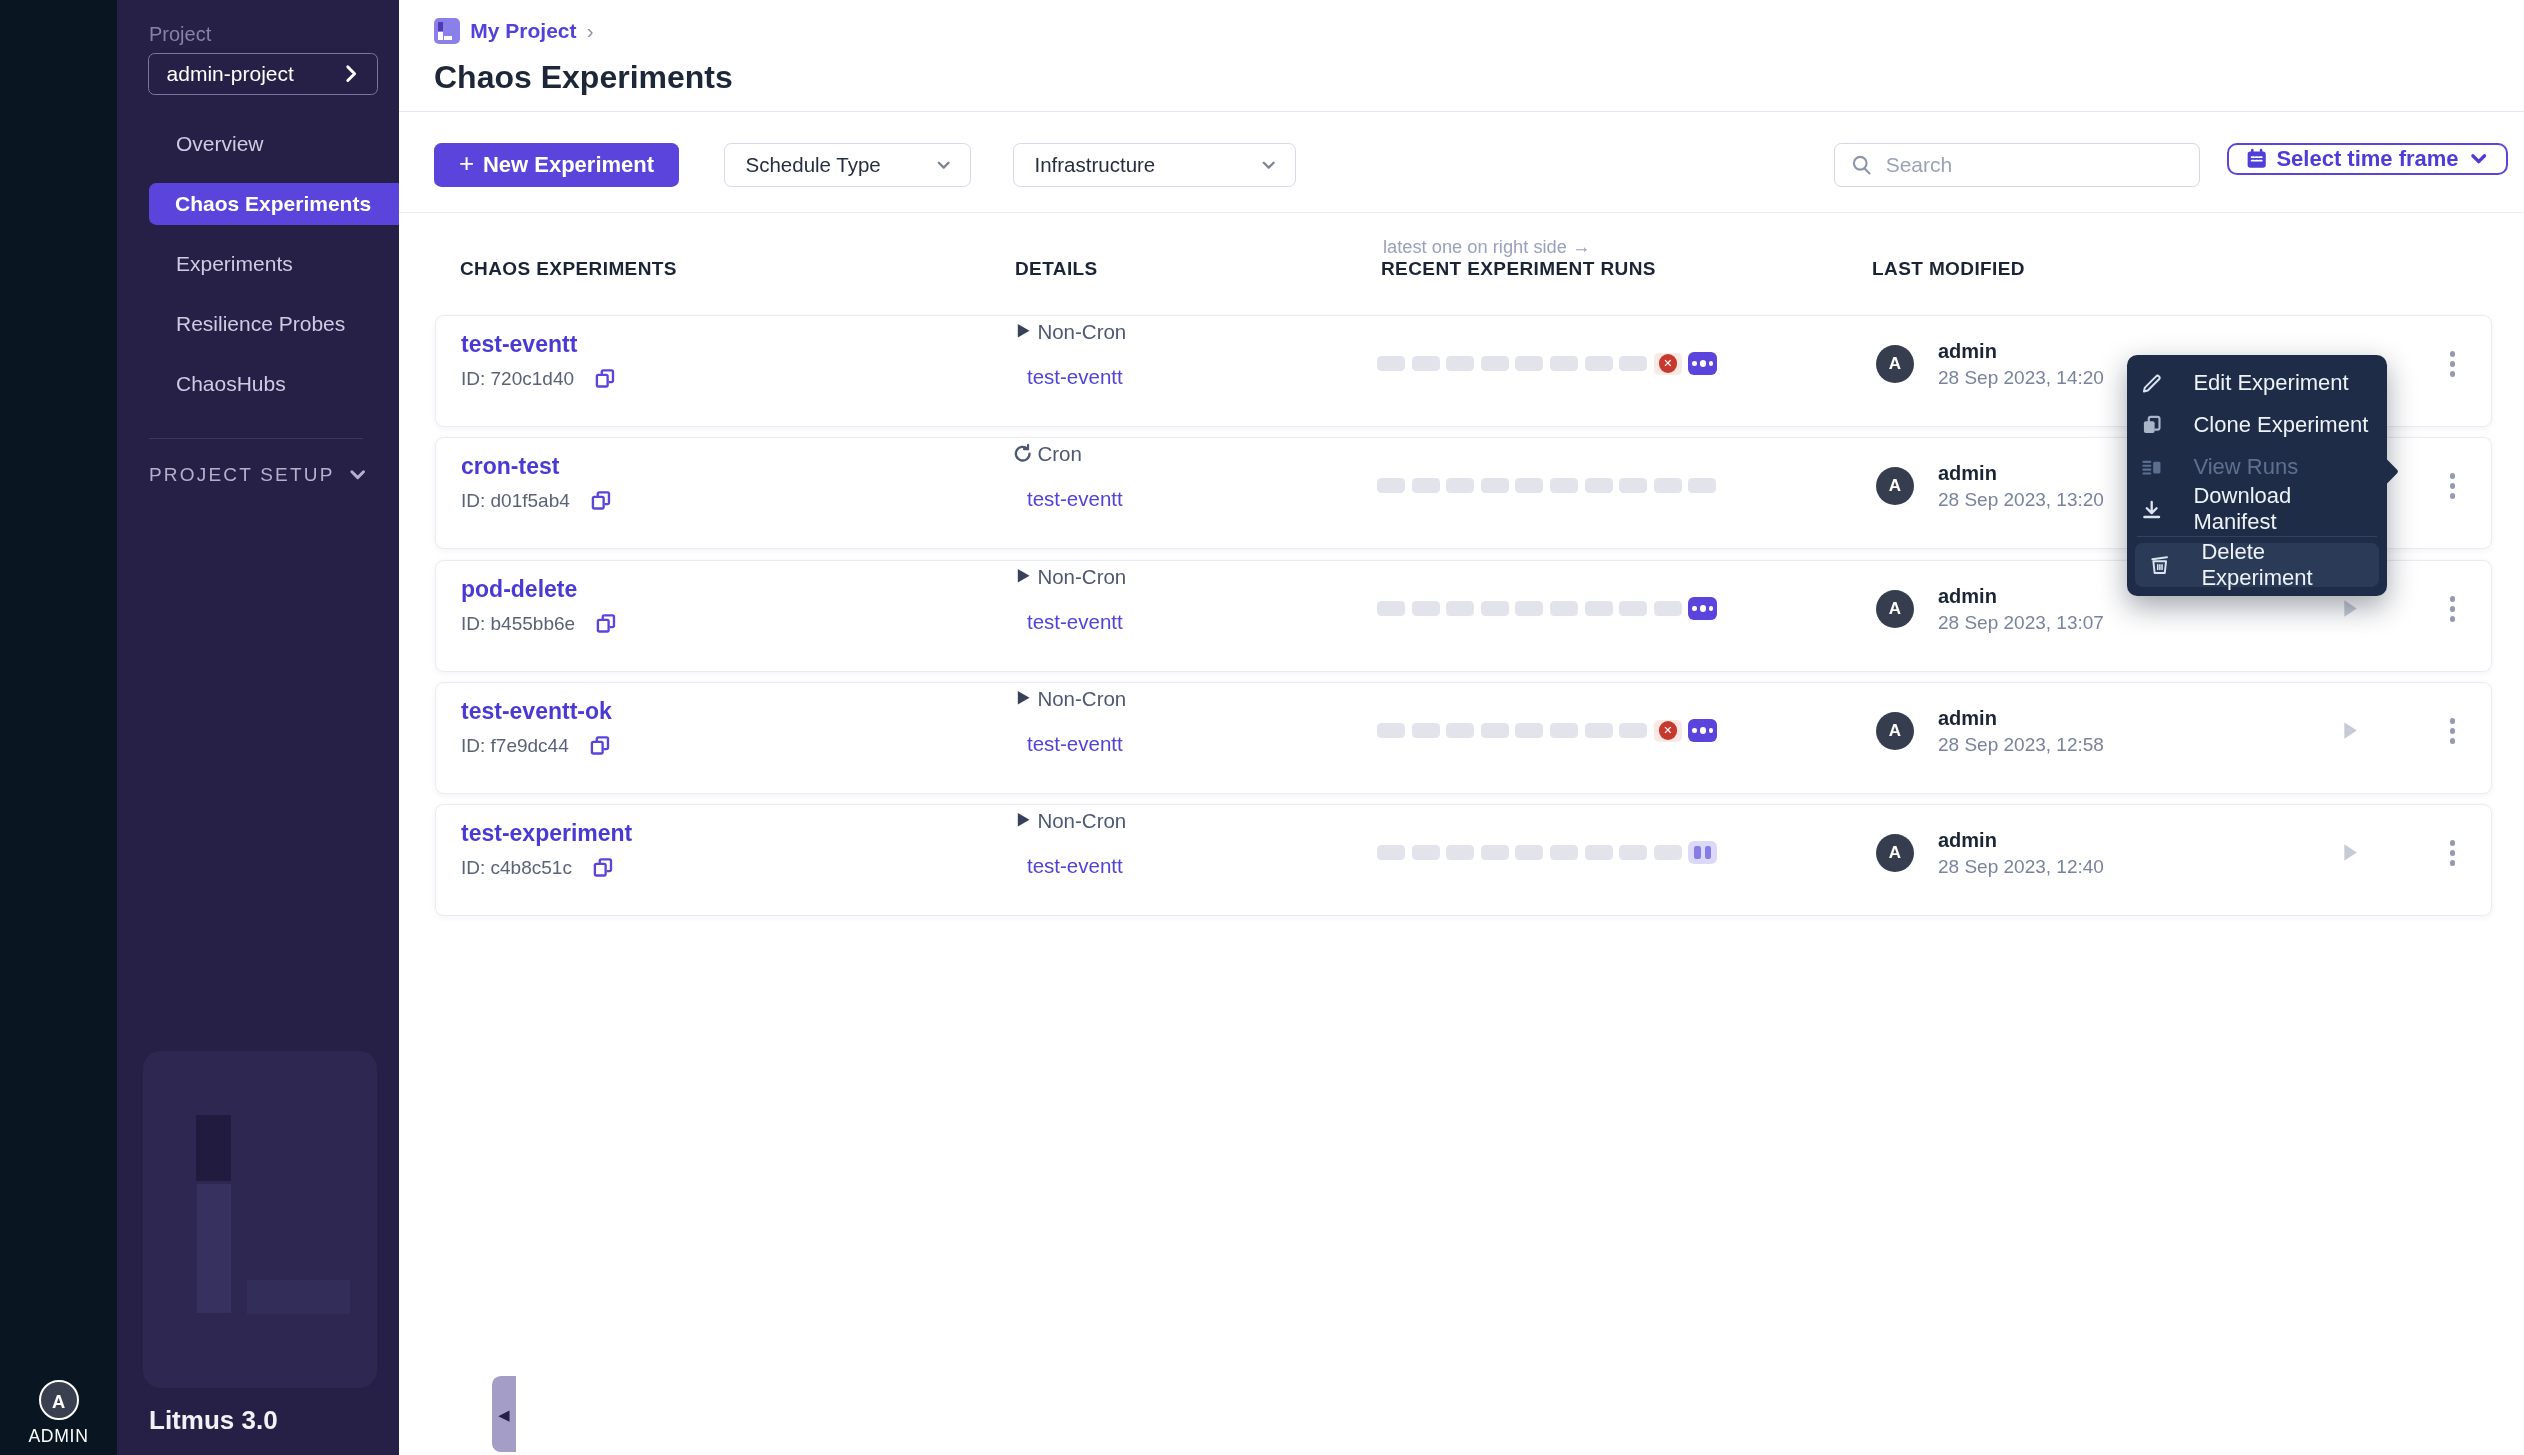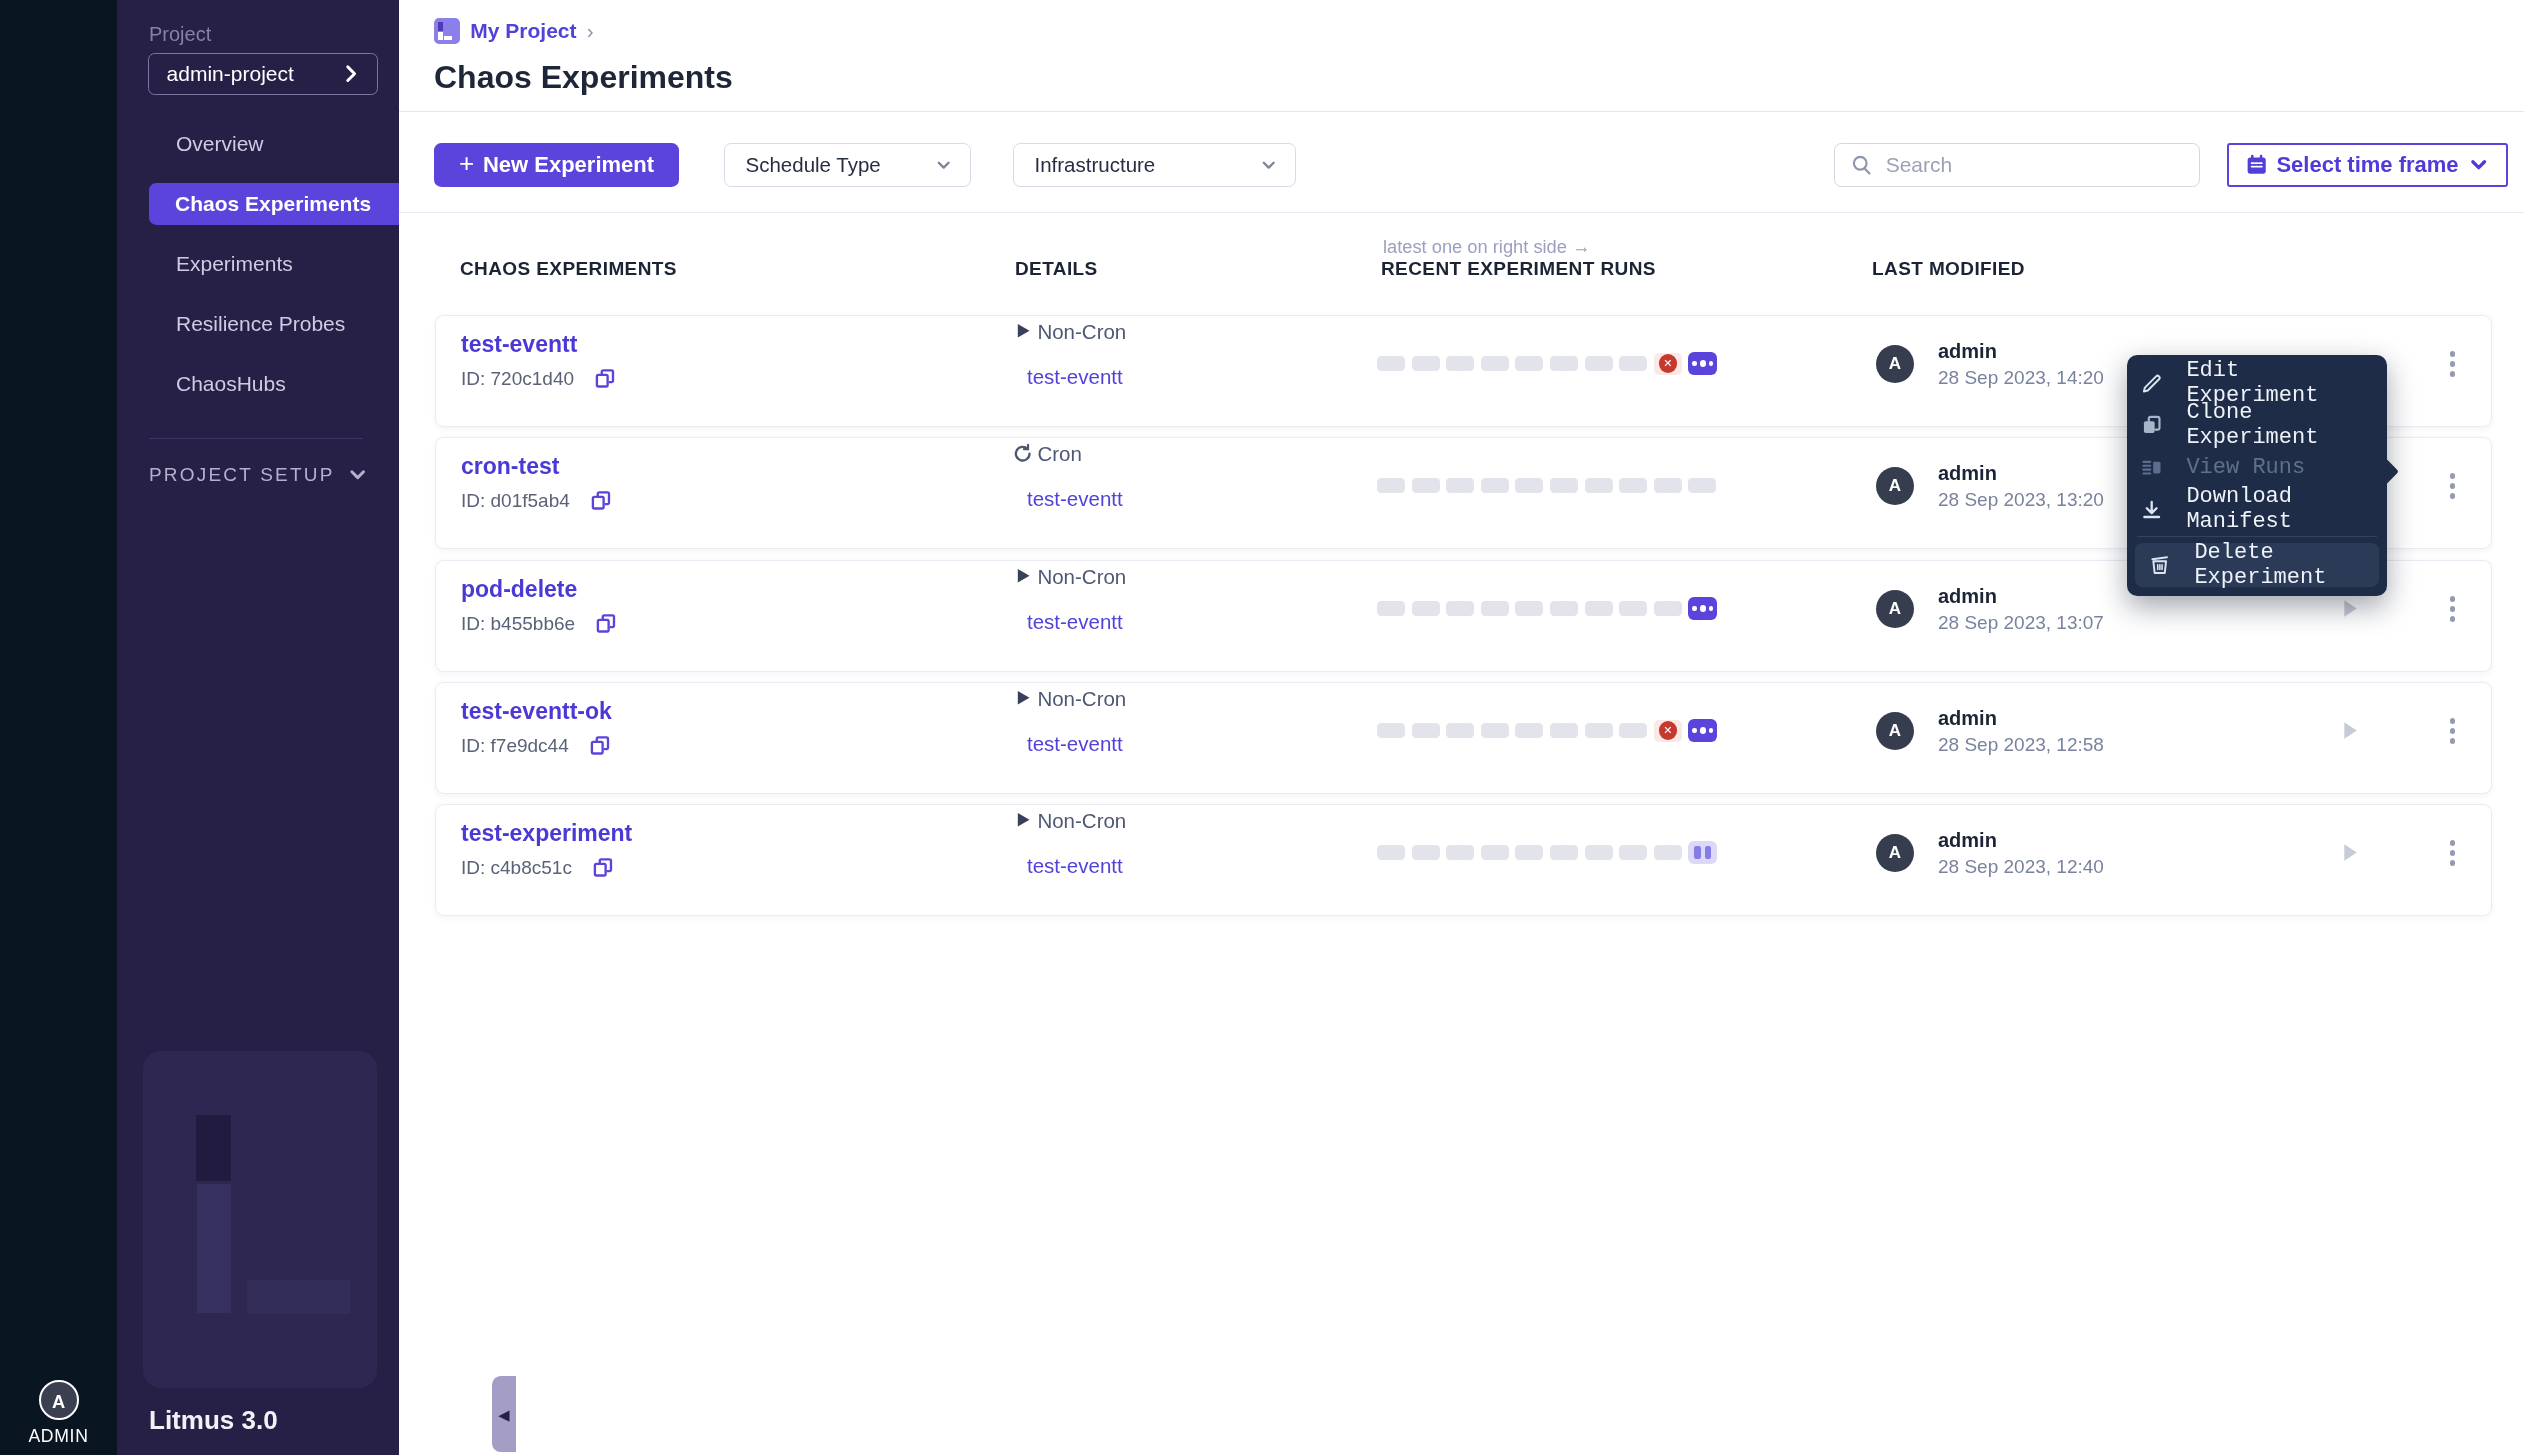--- a/index.html
+++ b/index.html
@@ -54,21 +54,21 @@
   .btn-new .plus{font-size:26px;font-weight:400;margin-top:-2.2px;}
   .select{position:absolute;top:143px;height:44px;background:#fff;border:1.5px solid #d8d9e6;border-radius:7.3px;
           box-sizing:border-box;display:flex;align-items:center;padding:0 14.7px 0 20.5px;cursor:pointer;}
   .select .val{color:#262e41;font-size:20.5px;flex:1;}
   .sel-schedule{left:724px;width:247px;}
   .sel-infra{left:1013px;width:283px;}
   .search-box{position:absolute;left:1834px;top:143px;width:366px;height:44px;border:1.5px solid #d4d7e2;border-radius:7.3px;
               box-sizing:border-box;display:flex;align-items:center;padding:0 15px;gap:10.3px;background:#fff;}
   .search-box input{border:none;outline:none;flex:1;font-size:21px;color:#333c4f;font-family:inherit;background:transparent;}
   .search-box input::placeholder{color:#9aa3b6;}
-  .btn-timeframe{position:absolute;left:2227px;top:143px;width:281px;height:44px;border:2.2px solid #5b44dc;border-radius:3px;
+  .btn-timeframe{position:absolute;left:2227px;top:143px;width:281px;height:32px;border:2.2px solid #5b44dc;border-radius:10px;
                  box-sizing:border-box;background:#fff;display:flex;align-items:center;justify-content:center;gap:8px;
                  color:#4e3bd9;font-size:22px;font-weight:700;cursor:pointer;}
   .toolbar-border{position:absolute;left:399px;top:212px;width:2126px;border-top:1.5px solid #eae8f4;}
   
   .runs-note{position:absolute;left:1383px;top:236px;font-size:18.3px;color:#9aa0bf;}
   .th{position:absolute;top:258px;font-size:19px;font-weight:700;color:#1b2435;letter-spacing:0.4px;}
   .th1{left:460px;} .th2{left:1015px;} .th3{left:1381px;} .th4{left:1872px;}
   
   .card{position:absolute;left:435px;width:2057px;height:112px;background:#fff;border:1.5px solid #ebebf3;
         border-radius:8.8px;box-sizing:border-box;box-shadow:0 1.5px 5.9px rgba(40,40,90,.05);}
@@ -93,21 +93,21 @@
   .mod-at{position:absolute;left:1502px;top:51px;color:#79839e;font-size:19px;}
   .play-run{position:absolute;left:1901px;top:35px;cursor:pointer;}
   .kebab{position:absolute;left:2002px;top:32px;width:29px;height:32px;display:flex;flex-direction:column;
          align-items:center;justify-content:center;gap:3.7px;cursor:pointer;}
   .kebab i{width:5.9px;height:5.9px;border-radius:50%;background:#949bb0;}
   
   .menu{position:absolute;left:2127px;top:355px;width:260px;background:#1e2c47;border-radius:10.3px;
         box-shadow:0 10.3px 29px rgba(10,20,40,.38);padding:7.3px 0 8.8px;z-index:10;}
   .menu-arrow{position:absolute;right:-8px;top:107px;width:19px;height:19px;background:#1e2c47;
               transform:rotate(45deg);border-radius:2.9px;}
-  .mi{height:42px;display:flex;align-items:center;gap:23px;padding:0 11.7px 0 13px;cursor:pointer;font-family:Liberation Mono, monospace;}
+  .mi{height:42px;display:flex;align-items:center;gap:30px;padding:0 11.7px 0 13px;cursor:pointer;}
   .mi .lbl{color:#eef2f9;font-size:22px;}
   .mi.disabled{cursor:default;}
   .mi.disabled .lbl{color:#5e7090;}
   .menu-divider{margin:5.9px 10.3px;border-top:1.5px solid #32425f;}
   .mi.danger{margin:0 8px;background:#2a3a57;border-radius:7.3px;height:44px;}
   .icn{width:23.4px;height:23.4px;flex:0 0 23.4px;}
 </style>
 </head>
 <body>
 

